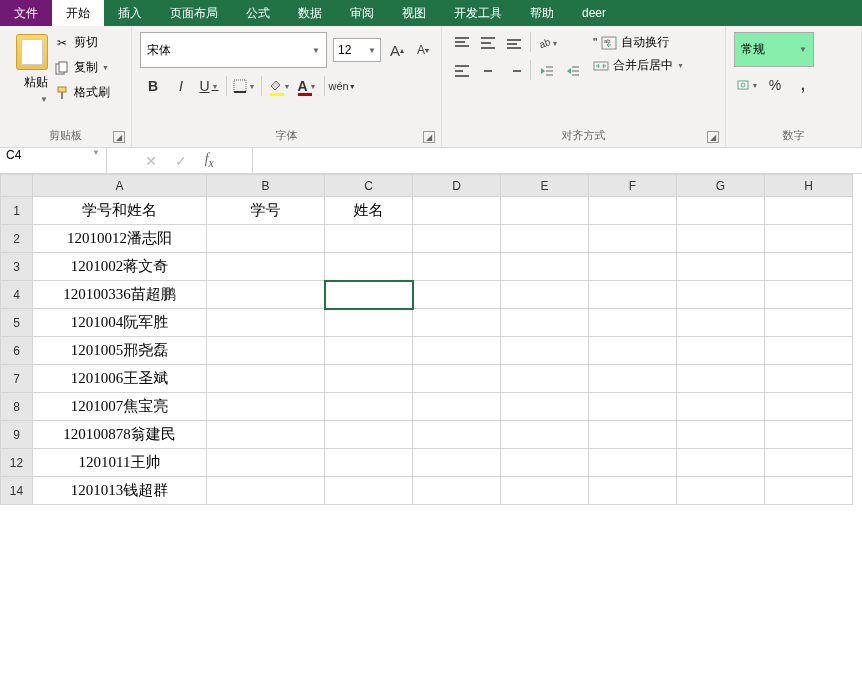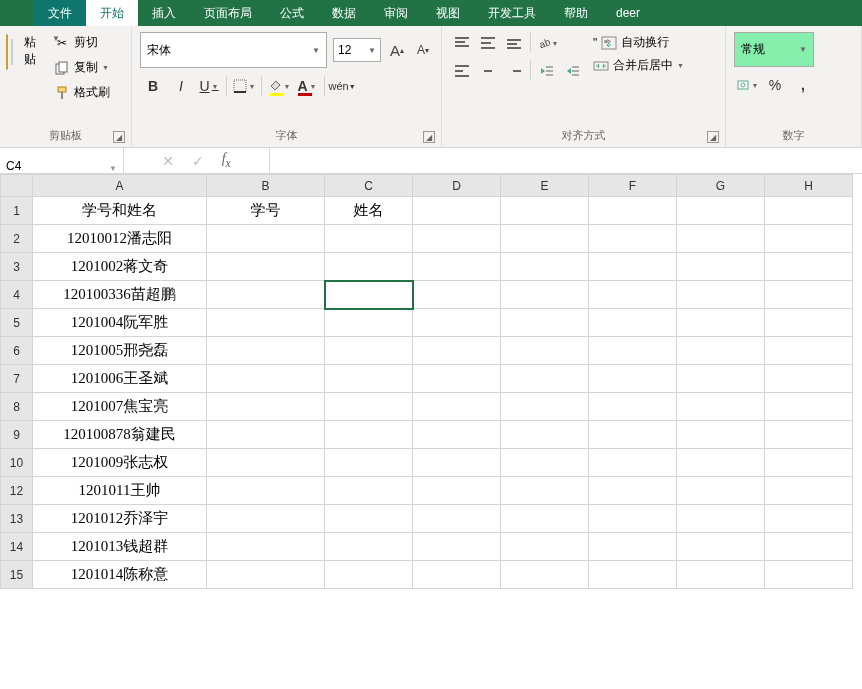--- a/index.html
+++ b/index.html
@@ -1,32 +1,32 @@
 <!DOCTYPE html>
 <html><head>
 <meta charset="utf-8">
 <style>
 * { box-sizing: border-box; margin: 0; padding: 0; }
 body { font-family: "Microsoft YaHei", sans-serif; font-size: 12px; background: #fff; overflow: hidden; }
 
 .ribbon-tabs { background: #217346; height: 26px; display: flex; align-items: stretch; color: #fff; }
 .ribbon-tab { padding: 0 14px; display: flex; align-items: center; cursor: pointer; font-size: 12px; }
-.ribbon-tab.active { background: #fff; color: #0f766e; }
-.ribbon-tab.file { background: #0f766e; margin-left: 34px; }
+.ribbon-tab.active { background: #fff; color: #000000; }
+.ribbon-tab.file { background: #701a75; }
 .help-search { display: flex; align-items: center; padding: 0 10px; color: #fff; font-size: 12px; }
 .bulb { width: 14px; height: 14px; margin-right: 5px; }
 
 .ribbon { background: #f3f2f1; border-bottom: 1px solid #d6d6d6; height: 122px; display: flex; }
 .ribbon-group { border-right: 1px solid #e1dfdd; display: flex; flex-direction: column; justify-content: space-between; padding: 4px 6px 2px 6px; }
 .ribbon-group-label { text-align: center; font-size: 11px; color: #666; padding: 2px 0; position: relative; }
 .dialog-launcher { position: absolute; right: 0; bottom: 2px; width: 12px; height: 12px; border: 1px solid #999; display: flex; align-items: center; justify-content: center; font-size: 8px; color: #666; }
 
 .clipboard-group { width: 132px; }
 .clipboard-body { display: flex; gap: 4px; height: 92px; }
-.paste-btn { width: 42px; display: flex; flex-direction: row; align-items: flex-start; justify-content: flex-start; padding-top: 4px; gap: 16px; }
+.paste-btn { width: 42px; display: flex; flex-direction: column; align-items: flex-end; justify-content: flex-start; padding-top: 4px; gap: 4px; }
 .paste-icon { width: 32px; height: 36px; background: linear-gradient(#f8d775, #f0c050); border: 1px solid #c8a030; border-radius: 3px; position: relative; }
 .paste-icon::before { content:""; position:absolute; top:4px; left:4px; right:4px; bottom:4px; background:#fff; border:1px solid #ccc; }
 .paste-label { font-size: 12px; }
 .paste-arrow { font-size: 8px; color: #666; }
 .clip-side { display: flex; flex-direction: column; gap: 4px; padding-top: 2px; }
 .clip-item { display: flex; align-items: center; gap: 4px; font-size: 12px; cursor: pointer; padding: 2px; }
 .clip-icon { width: 16px; height: 16px; display: inline-flex; align-items: center; justify-content: center; }
 
 .font-group { width: 310px; }
 .font-body { height: 92px; display: flex; flex-direction: column; gap: 6px; padding: 2px; }
@@ -53,21 +53,21 @@
 .align-lines span { display: block; height: 2px; background: #666; }
 .align-right { display: flex; flex-direction: column; gap: 6px; padding-top: 2px; }
 .align-item { display: flex; align-items: center; gap: 4px; font-size: 12px; cursor: pointer; }
 
 .number-group { flex: 1; min-width: 80px; }
 .number-body { height: 92px; display: flex; flex-direction: column; gap: 6px; padding: 2px; }
 .number-format { height: 35px; border: 1px solid #ababab; background: #86efac; padding: 0 6px; display: flex; align-items: center; justify-content: space-between; width: 80px; }
 .num-row { display: flex; gap: 2px; }
 
 .formula-bar { height: 26px; border-bottom: 1px solid #d6d6d6; display: flex; align-items: stretch; background: #fff; }
-.name-box { width: 124px; border-right: 1px solid #d6d6d6; display: flex; align-items: flex-end; padding: 0 6px; justify-content: space-between; }
+.name-box { width: 107px; border-right: 1px solid #d6d6d6; display: flex; align-items: flex-start; padding: 0 6px; justify-content: space-between; }
 .nb-arrow { font-size: 8px; color: #999; }
 .fx-btns { width: 146px; border-right: 1px solid #d6d6d6; display: flex; align-items: center; justify-content: center; gap: 18px; color: #bbb; }
 .fx-btn { font-size: 14px; cursor: pointer; }
 .fx-label { font-style: italic; font-family: serif; font-size: 14px; color: #666; }
 .formula-input { flex: 1; padding: 0 6px; display: flex; align-items: center; }
 
 .sheet-area { position: relative; }
 .grid { border-collapse: collapse; table-layout: fixed; }
 .grid th, .grid td { border: 1px solid #d4d4d4; font-weight: normal; }
 .grid .colhdr { background: #e6e6e6; height: 22px; text-align: center; color: #333; font-size: 12px; }
@@ -433,70 +433,37 @@
           <td class="cell center">120100878翁建民</td>
           <td class="cell"></td>
           <td class="cell"></td>
           <td class="cell"></td>
           <td class="cell"></td>
           <td class="cell"></td>
           <td class="cell"></td>
           <td class="cell"></td>
         </tr>
         <tr>
-          <th class="rowhdr">10</th>
-          <td class="cell center">1201009张志权</td>
-          <td class="cell"></td>
-          <td class="cell"></td>
-          <td class="cell"></td>
-          <td class="cell"></td>
-          <td class="cell"></td>
-          <td class="cell"></td>
-          <td class="cell"></td>
-        </tr>
-        <tr>
           <th class="rowhdr">12</th>
           <td class="cell center">1201011王帅</td>
           <td class="cell"></td>
           <td class="cell"></td>
           <td class="cell"></td>
           <td class="cell"></td>
           <td class="cell"></td>
           <td class="cell"></td>
           <td class="cell"></td>
         </tr>
         <tr>
-          <th class="rowhdr">13</th>
-          <td class="cell center">1201012乔泽宇</td>
-          <td class="cell"></td>
-          <td class="cell"></td>
-          <td class="cell"></td>
-          <td class="cell"></td>
-          <td class="cell"></td>
-          <td class="cell"></td>
-          <td class="cell"></td>
-        </tr>
-        <tr>
           <th class="rowhdr">14</th>
           <td class="cell center">1201013钱超群</td>
           <td class="cell"></td>
           <td class="cell"></td>
           <td class="cell"></td>
           <td class="cell"></td>
           <td class="cell"></td>
           <td class="cell"></td>
           <td class="cell"></td>
         </tr>
-        <tr>
-          <th class="rowhdr">15</th>
-          <td class="cell center">1201014陈称意</td>
-          <td class="cell"></td>
-          <td class="cell"></td>
-          <td class="cell"></td>
-          <td class="cell"></td>
-          <td class="cell"></td>
-          <td class="cell"></td>
-          <td class="cell"></td>
-        </tr>
       </tbody>
     </table>
 
 </div>
 
 </body></html>

